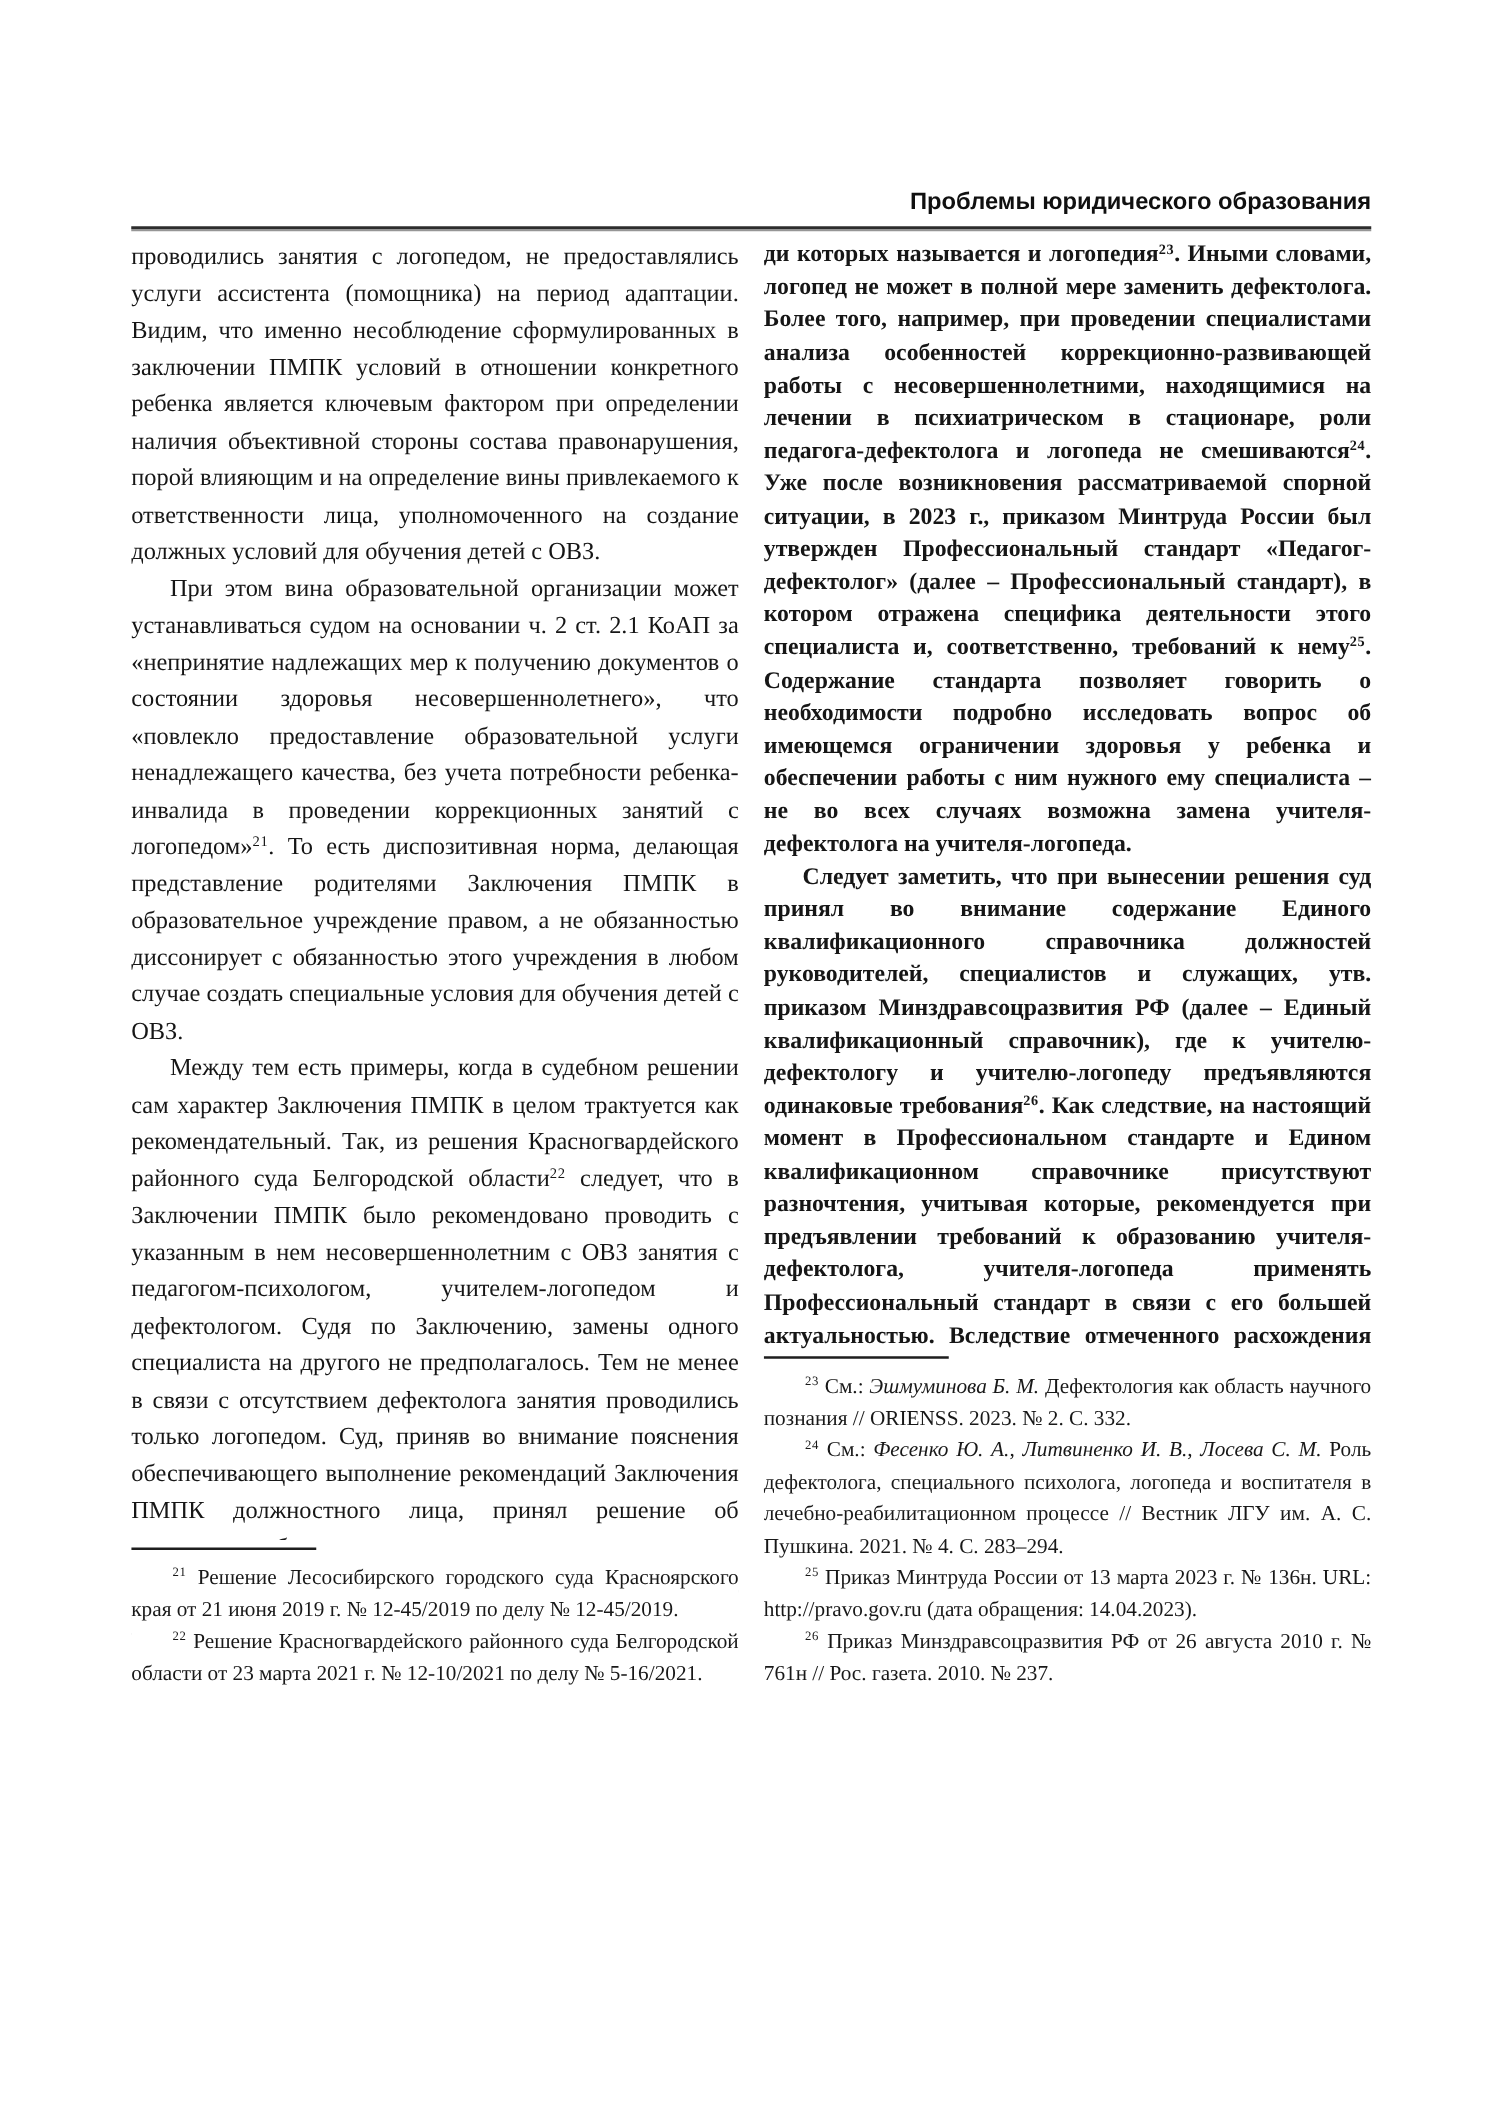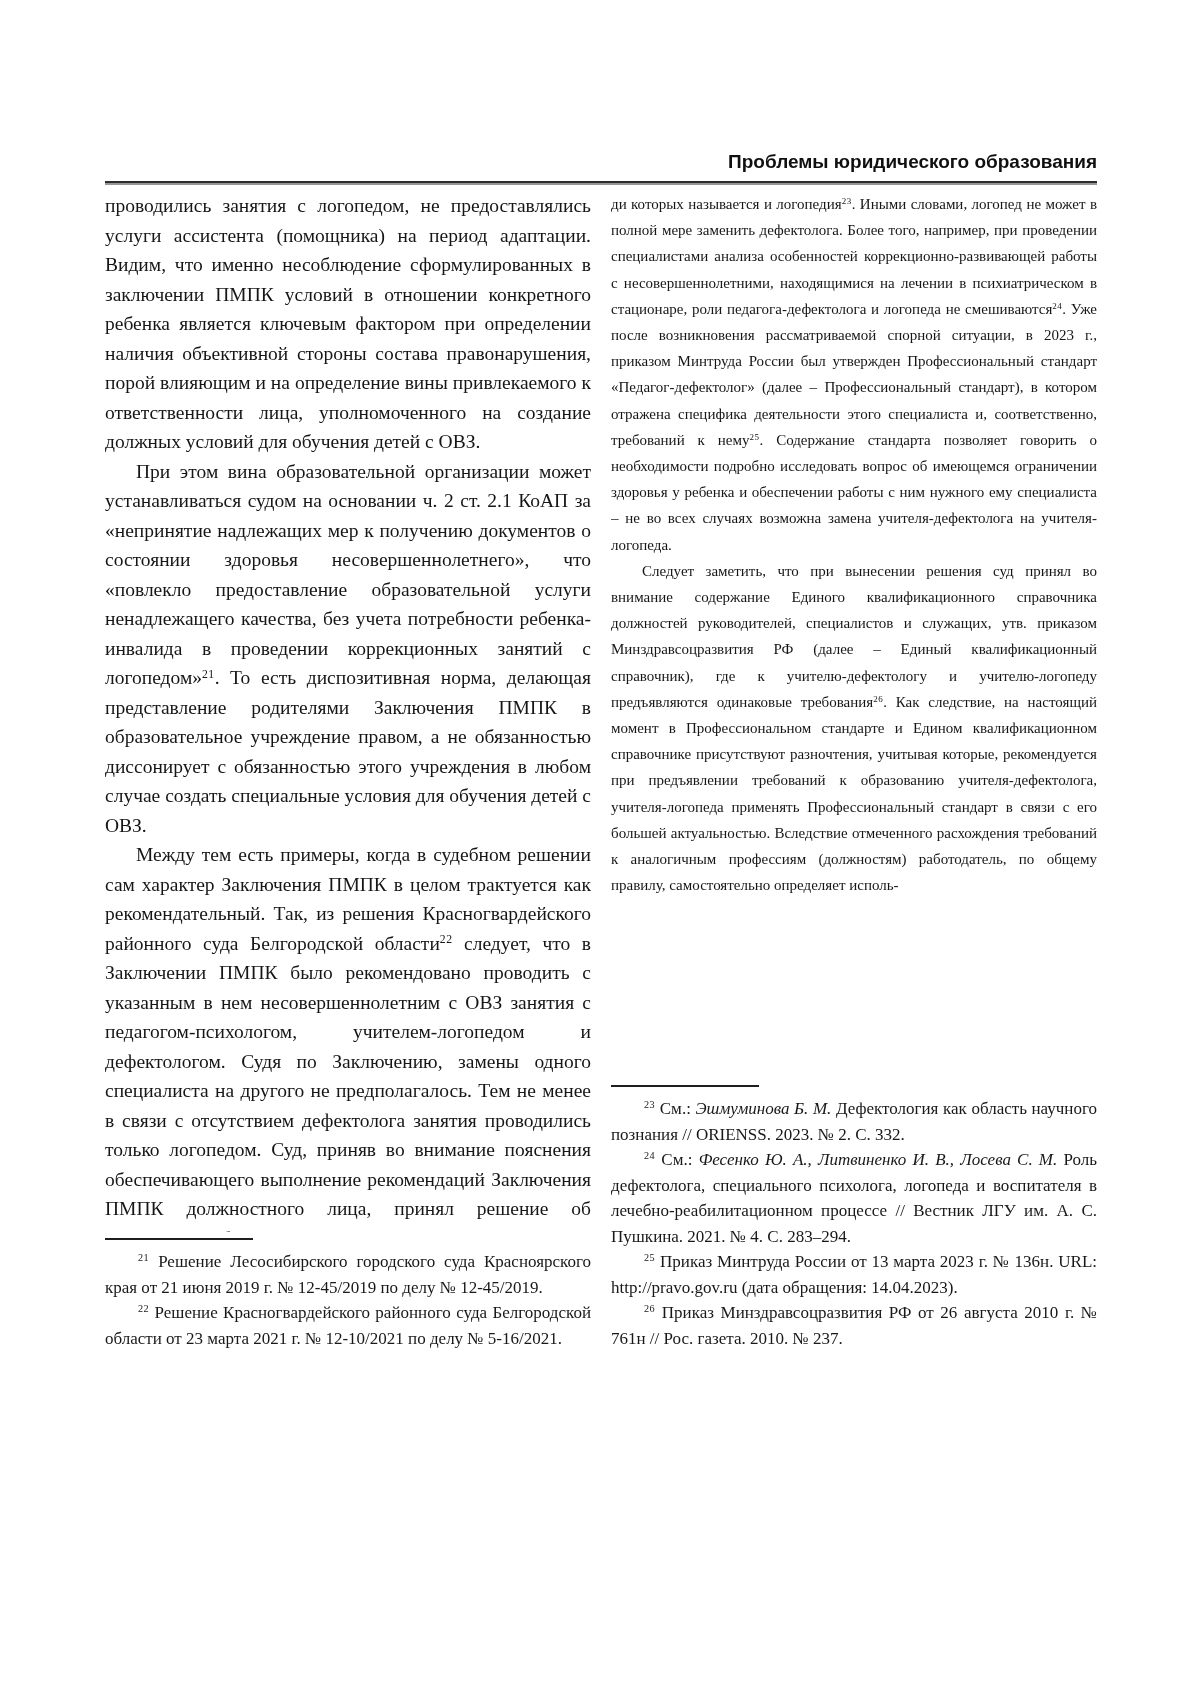--- a/index.html
+++ b/index.html
@@ -20,21 +20,21 @@
     background: linear-gradient(to bottom, #2d2d2d 0 52%, #969696 52% 100%);
   }
   .columns {
     position: absolute; top: 191px; left: 105px; right: 103px; bottom: 127px;
     display: flex; gap: 20px;
   }
   .col { flex: 1 1 0; position: relative; overflow: hidden; }
   .body-text { position: absolute; top: 0; left: 0; right: 0; }
   .para { margin: 0; text-align: justify; color: #161616; }
   .col-left .para { font-size: 19.5px; line-height: 29.5px; }
-  .col-right .para { font-size: 15px; line-height: 26.2px; }
+  .col-right .para { font-size: 19px; line-height: 26.2px; font-weight: bold; }
   .para.indent { text-indent: 31px; }
   sup.fn-mark {
     font-size: 60%; line-height: 0; vertical-align: baseline;
     position: relative; top: -0.55em; letter-spacing: 0.5px;
   }
   .fn-block { position: absolute; bottom: 0; left: 0; right: 0; background: #ffffff; padding-top: 4px; }
   .fn-rule { width: 148px; height: 2px; background: #1e1e1e; margin: 2px 0 9px; }
   .footnote {
     margin: 0; text-align: justify; text-indent: 33px;
     font-size: 17px; line-height: 25.5px; color: #181818;

